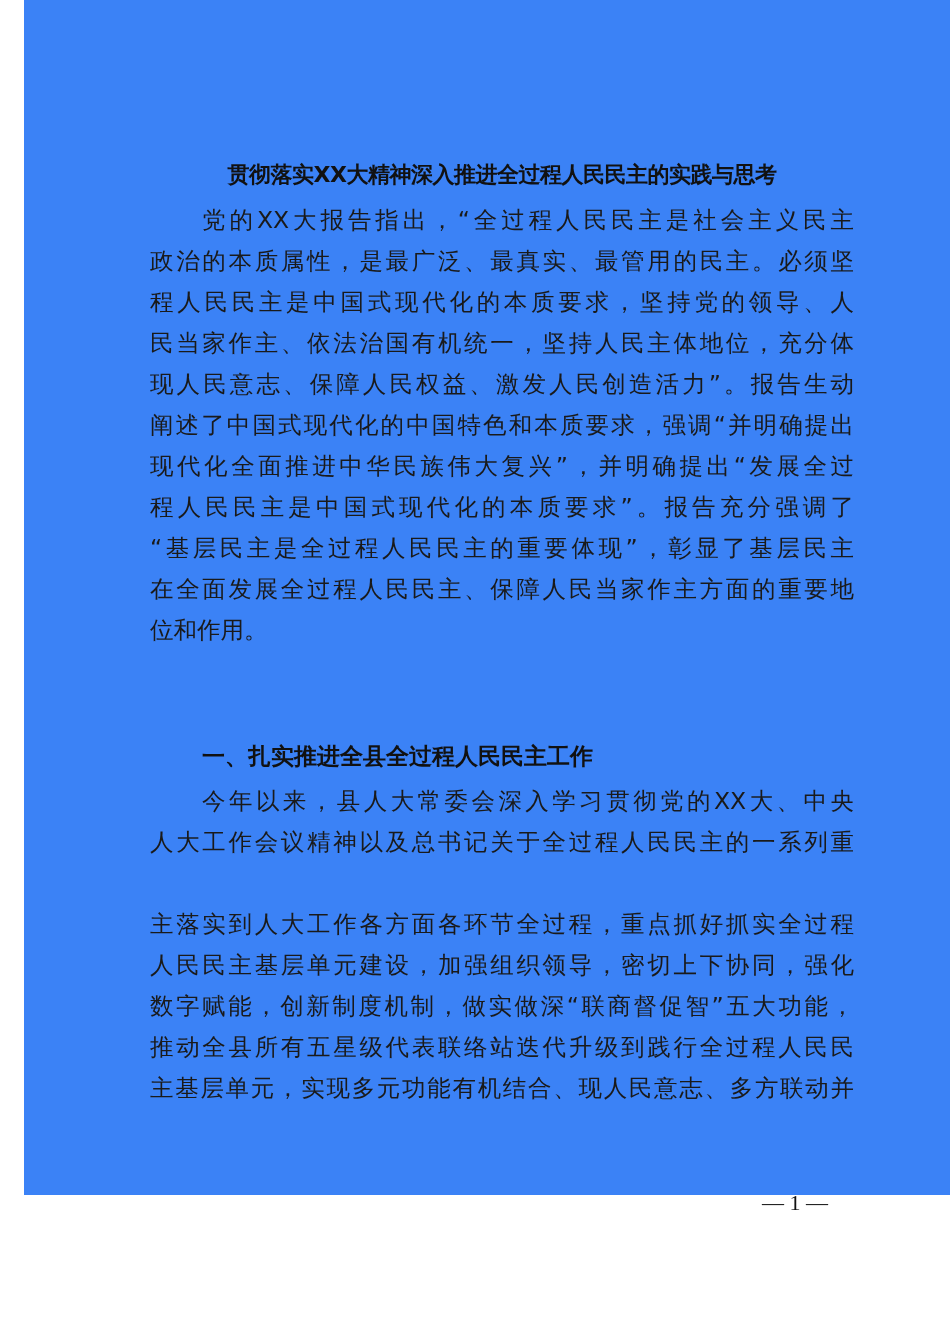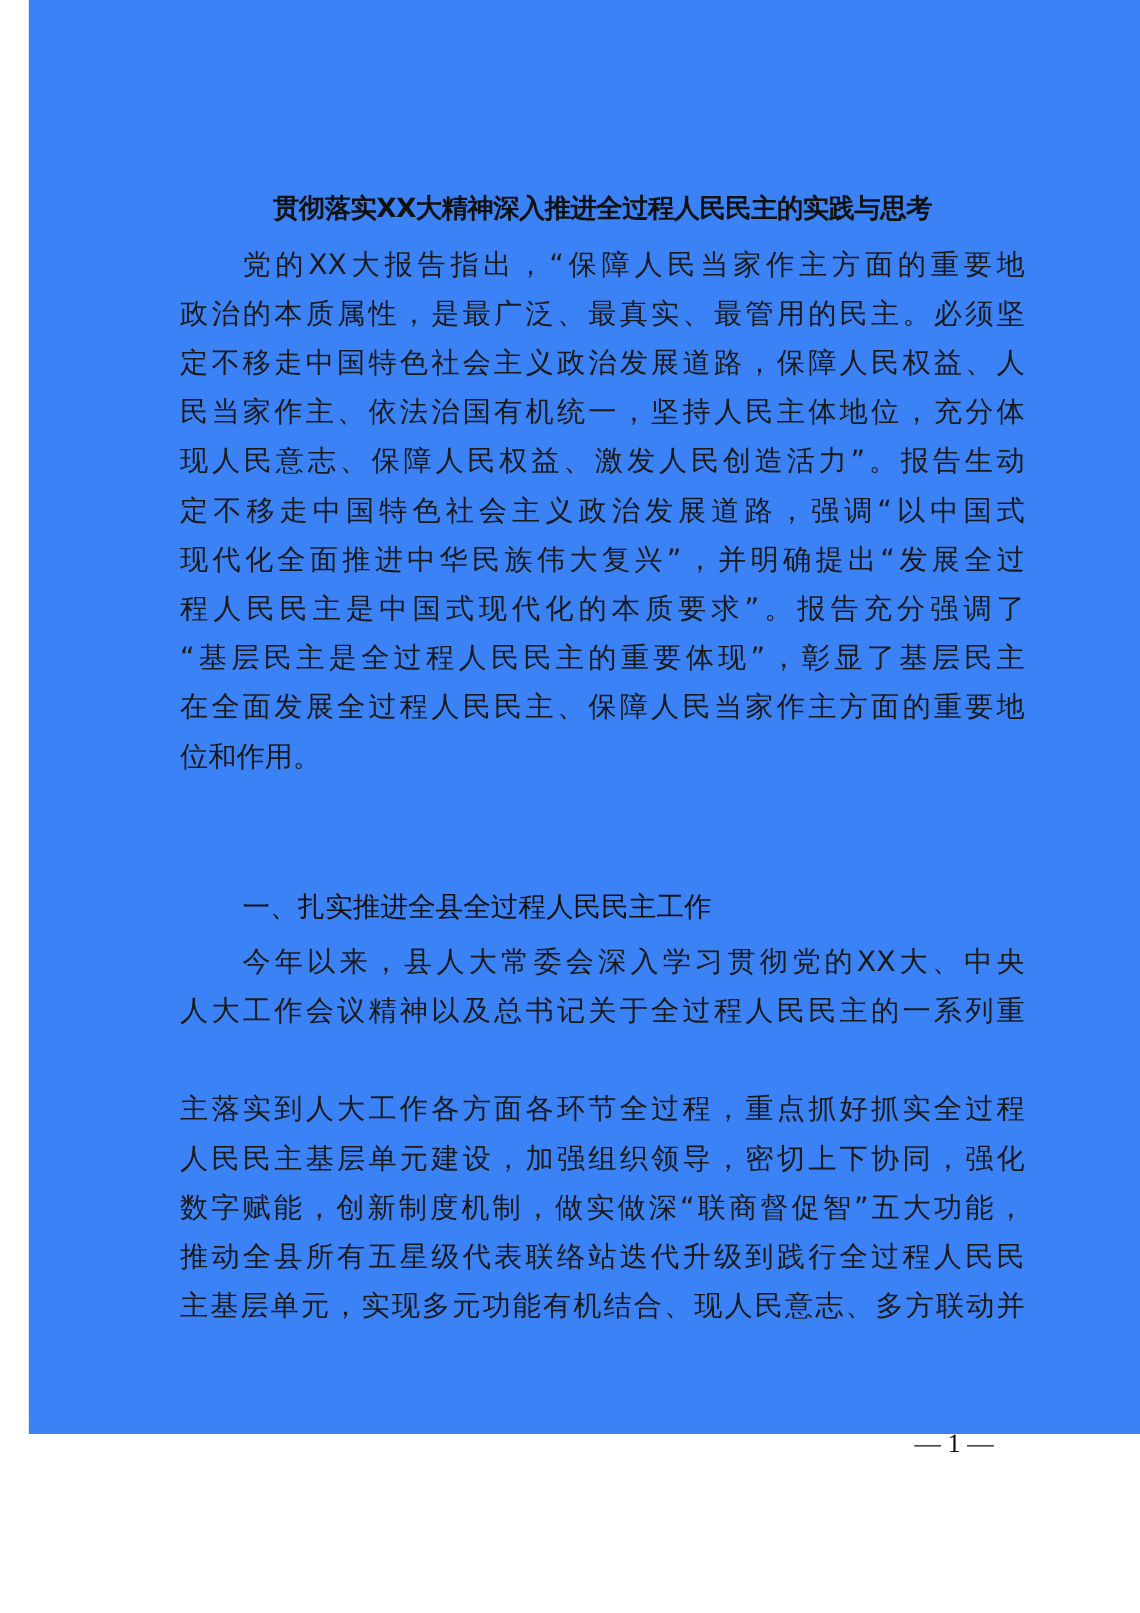--- a/index.html
+++ b/index.html
@@ -8,36 +8,36 @@
   .page { position: absolute; left: 0; top: 0; width: 950px; height: 1195px; background: #3b82f6; margin-left: 24px; }
   .title { position: absolute; left: 126px; width: 704px; top: 158px; height: 34px;
            font-family: "DejaVu Sans", sans-serif; font-weight: bold; font-size: 22px;
            text-align: center; line-height: 34px; letter-spacing: -0.5px; color:#111; }
   .line { position: absolute; left: 126px; width: 704px; height: 41px; line-height: 41px;
           font-size: 23.5px; white-space: nowrap; text-align: justify; text-align-last: justify;
           font-family: "DejaVu Sans", sans-serif; font-weight: normal; color:#1a1a1a; }
   .line.indent { left: 178px; width: 652px; }
   .line.last { text-align-last: left; }
   .heading { position: absolute; left: 178px; top: 736px; height: 41px; line-height: 41px;
-             font-family: "DejaVu Sans", sans-serif; font-weight: normal; font-size: 23px; color:#111; }
+             font-family: "DejaVu Sans", sans-serif; font-weight: bold; font-size: 23px; color:#111; }
   .pagenum { position: absolute; left: 738px; top: 1190px; font-family: "Liberation Serif", serif;
              font-size: 22px; color:#111; }
 </style>
 </head>
 <body>
 
 <div class="page">
   <div class="title">贯彻落实XX大精神深入推进全过程人民民主的实践与思考</div>
 
-  <div class="line indent" style="top:200px">党的XX大报告指出，“保障人民当家作主方面的重要地</div>
+  <div class="line indent" style="top:200px">党的XX大报告指出，“全过程人民民主是社会主义民主</div>
   <div class="line" style="top:241px">政治的本质属性，是最广泛、最真实、最管用的民主。必须坚</div>
-  <div class="line" style="top:282px">定不移走中国特色社会主义政治发展道路，保障人民权益、人</div>
+  <div class="line" style="top:282px">程人民民主是中国式现代化的本质要求，坚持党的领导、人</div>
   <div class="line" style="top:323px">民当家作主、依法治国有机统一，坚持人民主体地位，充分体</div>
   <div class="line" style="top:364px">现人民意志、保障人民权益、激发人民创造活力”。报告生动</div>
-  <div class="line" style="top:405px">定不移走中国特色社会主义政治发展道路，强调“以中国式</div>
+  <div class="line" style="top:405px">阐述了中国式现代化的中国特色和本质要求，强调“并明确提出</div>
   <div class="line" style="top:446px">现代化全面推进中华民族伟大复兴”，并明确提出“发展全过</div>
   <div class="line" style="top:487px">程人民民主是中国式现代化的本质要求”。报告充分强调了</div>
   <div class="line" style="top:528px">“基层民主是全过程人民民主的重要体现”，彰显了基层民主</div>
   <div class="line" style="top:569px">在全面发展全过程人民民主、保障人民当家作主方面的重要地</div>
   <div class="line last" style="top:610px">位和作用。</div>
 
   <div class="heading">一、扎实推进全县全过程人民民主工作</div>
 
   <div class="line indent" style="top:781px">今年以来，县人大常委会深入学习贯彻党的XX大、中央</div>
   <div class="line" style="top:822px">人大工作会议精神以及总书记关于全过程人民民主的一系列重</div>

